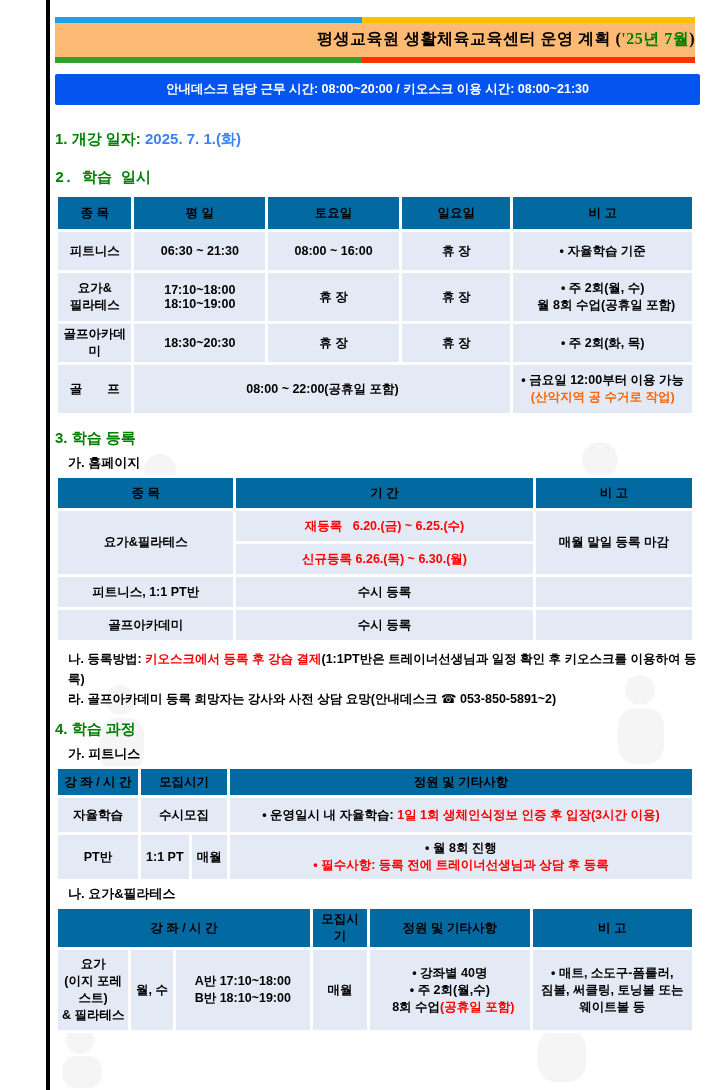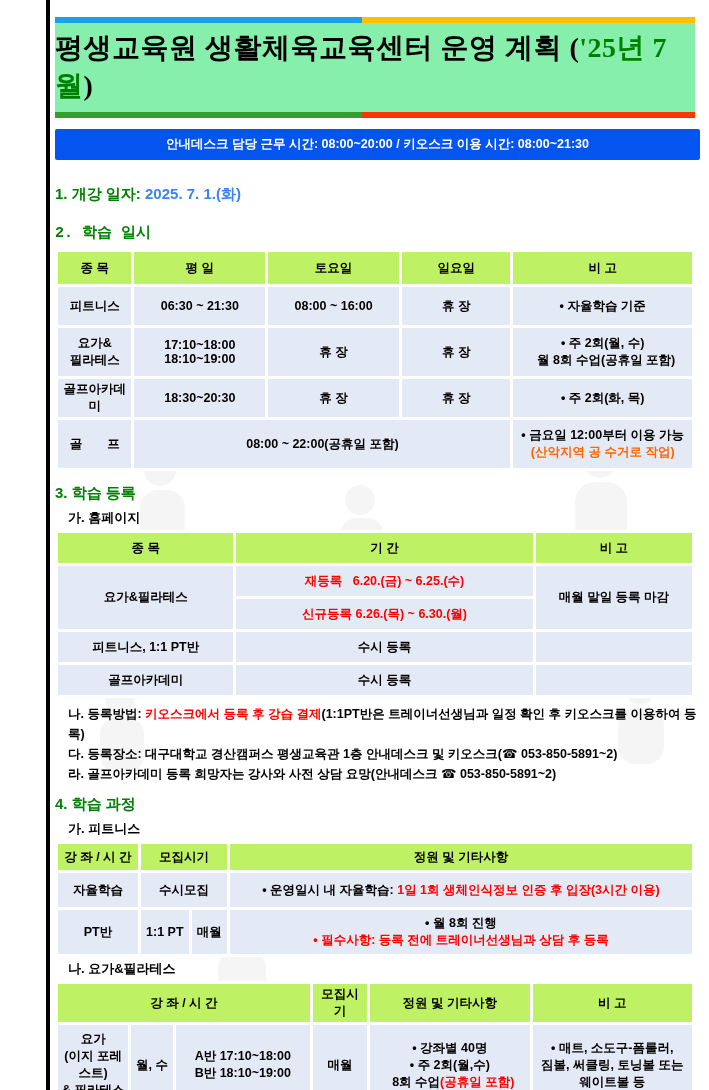--- a/index.html
+++ b/index.html
@@ -12,22 +12,22 @@
   .content{position:absolute;left:55px;top:0;width:646px;z-index:1;}
 
   
   .title-block{margin-top:17px;width:640px;}
   .bar{height:6px;display:flex;}
   .seg-blue{width:48%;background:#1E9FE9;}
   .seg-yellow{flex:1;background:#FFC000;}
   .seg-green{width:48%;background:#33A02C;}
   .seg-red{flex:1;background:#FF3300;}
   .title-area{
-    background:#86efac;text-align:left;padding:6px 0 7px;
-    font-family:"Liberation Serif","DejaVu Serif",serif;font-size:28px;letter-spacing:.5px;
+    background:#fdba74;text-align:right;padding:6px 0 7px;
+    font-family:"Liberation Serif","DejaVu Serif",serif;font-size:16px;letter-spacing:.5px;
   }
   .green-text{color:#008000;}
 
   
   .banner{margin-top:11px;width:645px;background:#0455F0;text-align:center;padding:6px 0 7px;border-radius:2px;}
   .banner .l1{color:#fff;font-size:12.5px;line-height:18px;}
   .banner .l2{color:#FFFF00;font-size:16.5px;line-height:22px;}
   .banner a{color:#FFFF00;text-decoration:underline;cursor:pointer;}
 
   
@@ -38,21 +38,21 @@
   #sec2{margin-top:21px;font-family:Liberation Mono, monospace;}
   #sec3{margin-top:12px;}
   #sec4{margin-top:10px;}
 
   
   table.t{border-collapse:collapse;width:640px;table-layout:fixed;margin-top:6px;}
   table.t td,table.t th{
     border:3px solid #fff;font-size:12.5px;font-weight:bold;text-align:center;
     vertical-align:middle;padding:2px 3px;background:#E3E9F5;
   }
-  table.t th{background:#bef264;}
+  table.t th{background:#0369a1;}
   td.subj{background:#C9CFE9;}
   td.note{text-align:left;padding-left:8px;}
   .ml{white-space:pre-line;}
   .red{color:#FF0000;}
   .orange{color:#FF6600;}
   .big-red{color:#FF0000;font-size:16px;}
   .t2 tr.r0 th{height:28px;} .t2 tr.r1 td{height:34px;} .t2 tr.r2 td{height:44px;}
   .t2 tr.r3 td{height:34px;} .t2 tr.r4 td{height:44px;}
   .t3 tr.r0 th{height:26px;} .t3 td{height:26px;}
   .t4a tr.r0 th{height:22px;} .t4a tr.r1 td{height:30px;} .t4a tr.r2 td{height:40px;}
@@ -187,21 +187,20 @@
     </tr>
     <tr>
       <td class="subj">골프아카데미</td>
       <td>수시 등록</td>
       <td></td>
     </tr>
   </tbody>
     </table>
   <div class="notes">
     <div><span>나. 등록방법: </span><span class="red">키오스크에서 등록 후 강습 결제</span><span>(1:1PT반은 트레이너선생님과 일정 확인 후 키오스크를 이용하여 등록)</span></div>
-    <div>다. 등록장소: 대구대학교 경산캠퍼스 평생교육관 1층 안내데스크 및 키오스크(☎ 053-850-5891~2)</div>
     <div>라. 골프아카데미 등록 희망자는 강사와 사전 상담 요망(안내데스크 ☎ 053-850-5891~2)</div>
   </div>
 
   <div class="sec-h" id="sec4">4. 학습 과정</div>
   <div class="sub-h" style="margin-top:8px;">가. 피트니스</div>
   <table class="t t4a" style="margin-top:4px;">
     <colgroup>
         <col style="width:13%">
         <col style="width:8%">
         <col style="width:6%">

